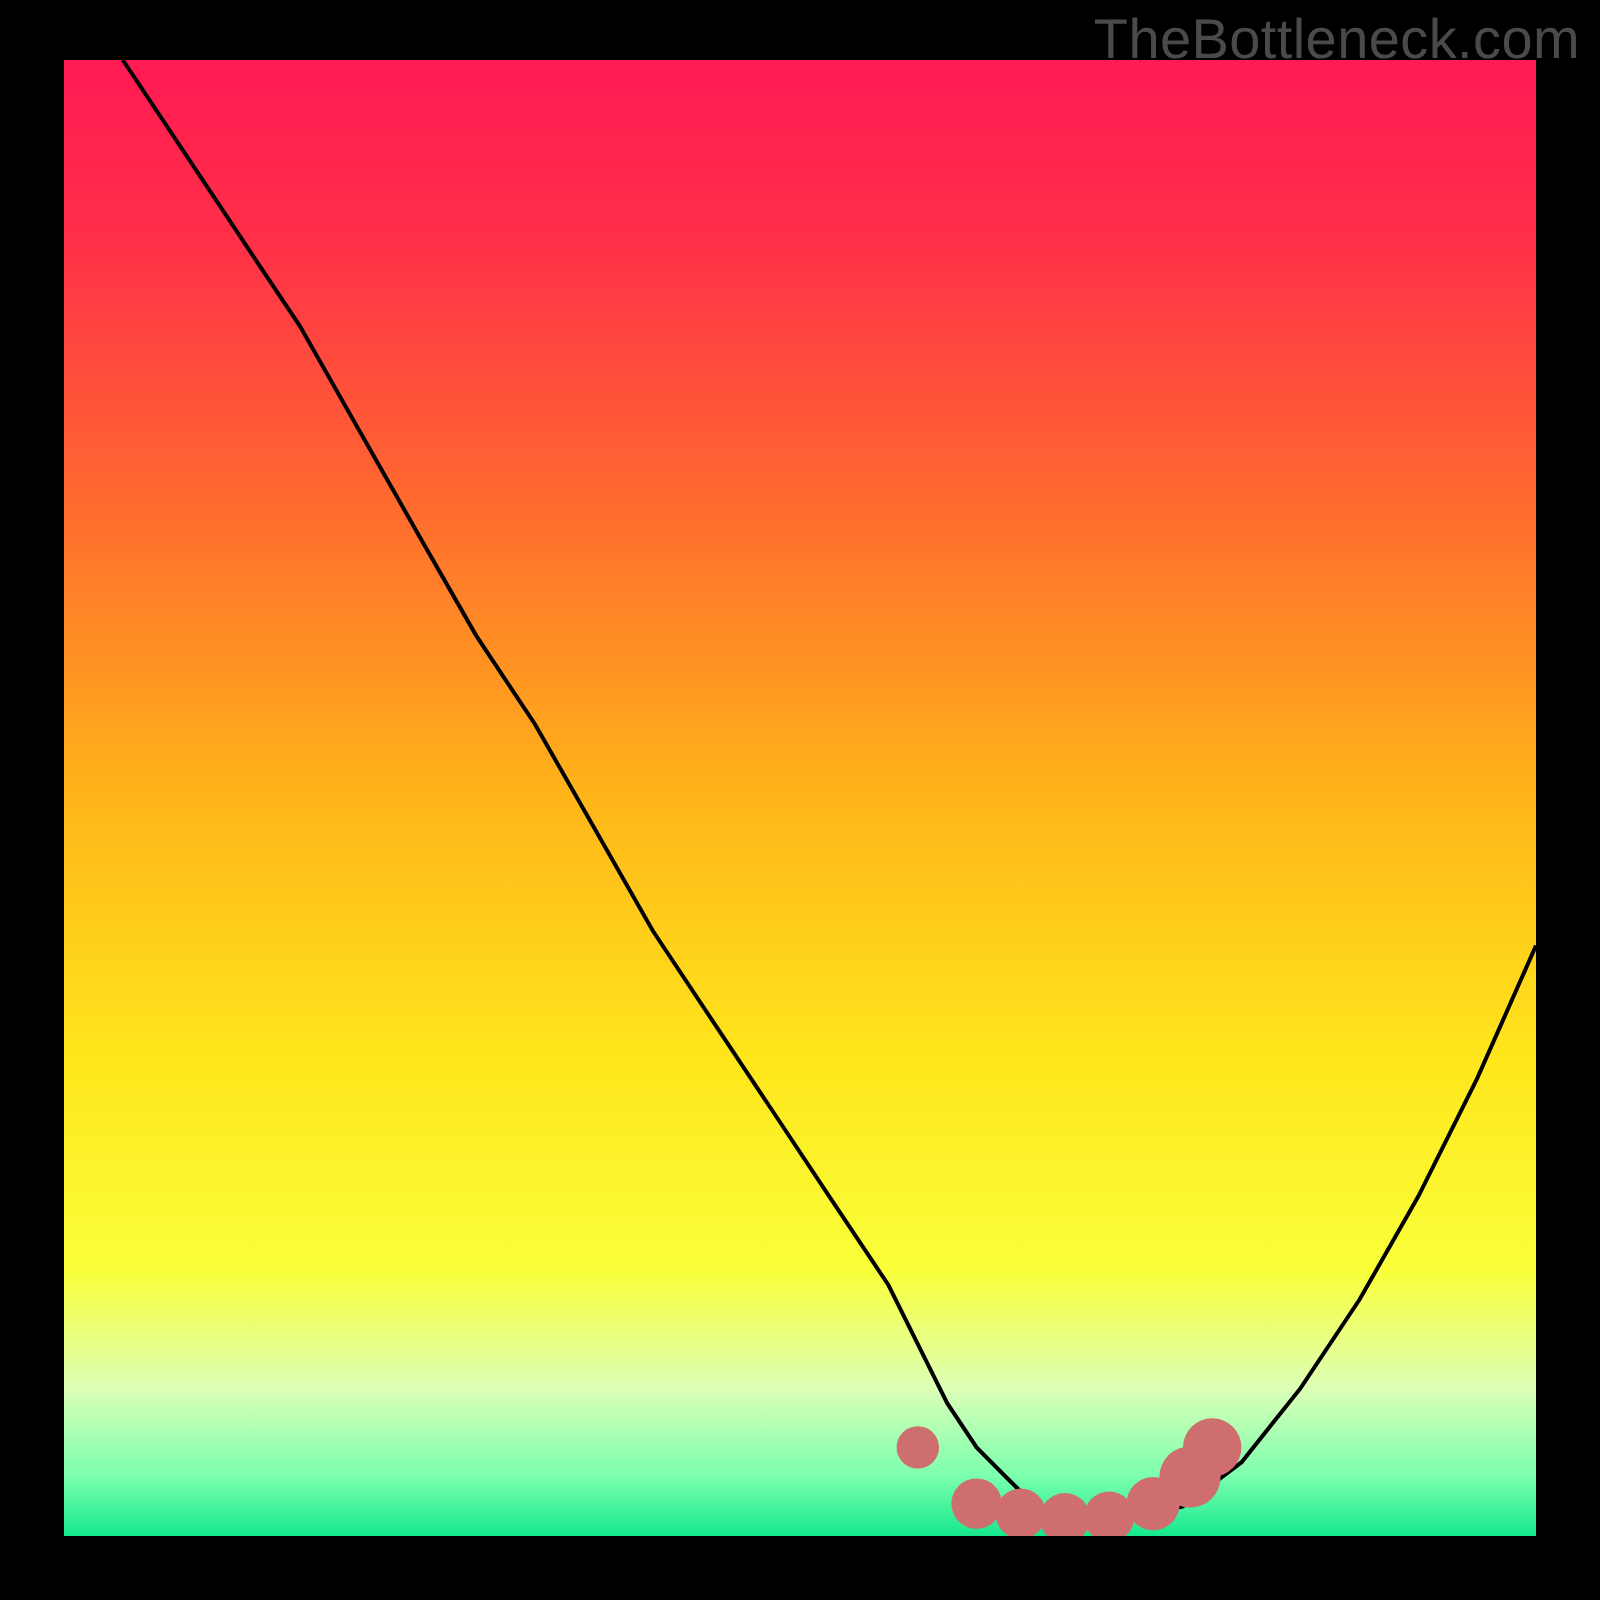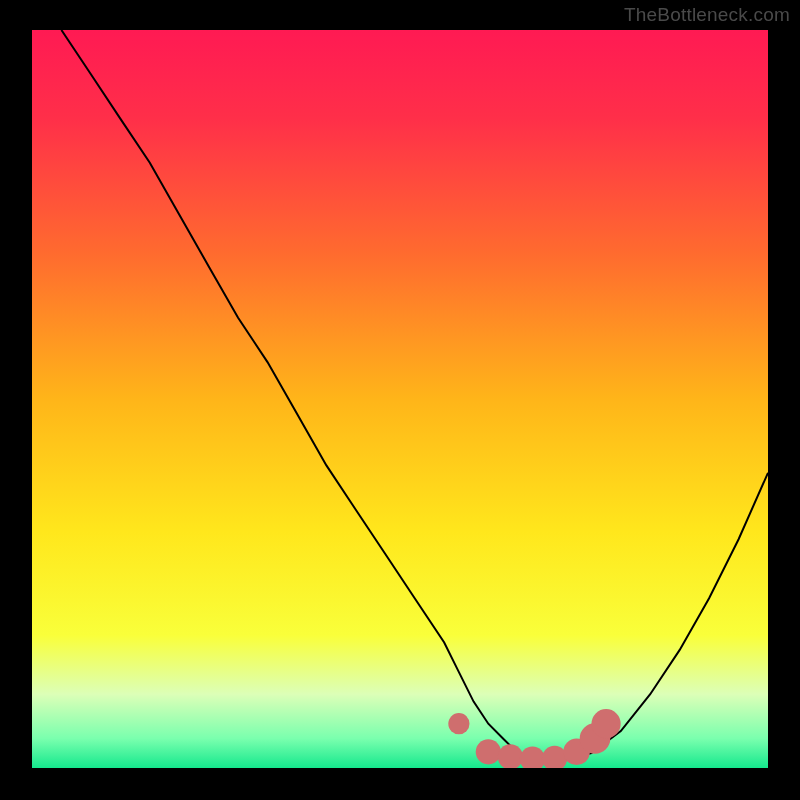--- a/index.html
+++ b/index.html
@@ -17,21 +17,21 @@
     top: 0;
     width: 800px;
     height: 800px;
     background: #000;
   }
   .watermark {
     position: absolute;
     top: 4px;
     right: 10px;
     color: #4a4a4a;
-    font-size: 19px;
+    font-size: 28px;
     font-weight: 500;
     letter-spacing: 0.2px;
     z-index: 30;
   }
   .plot-area {
     position: absolute;
     left: 32px;
     top: 30px;
     width: 736px;
     height: 738px;

